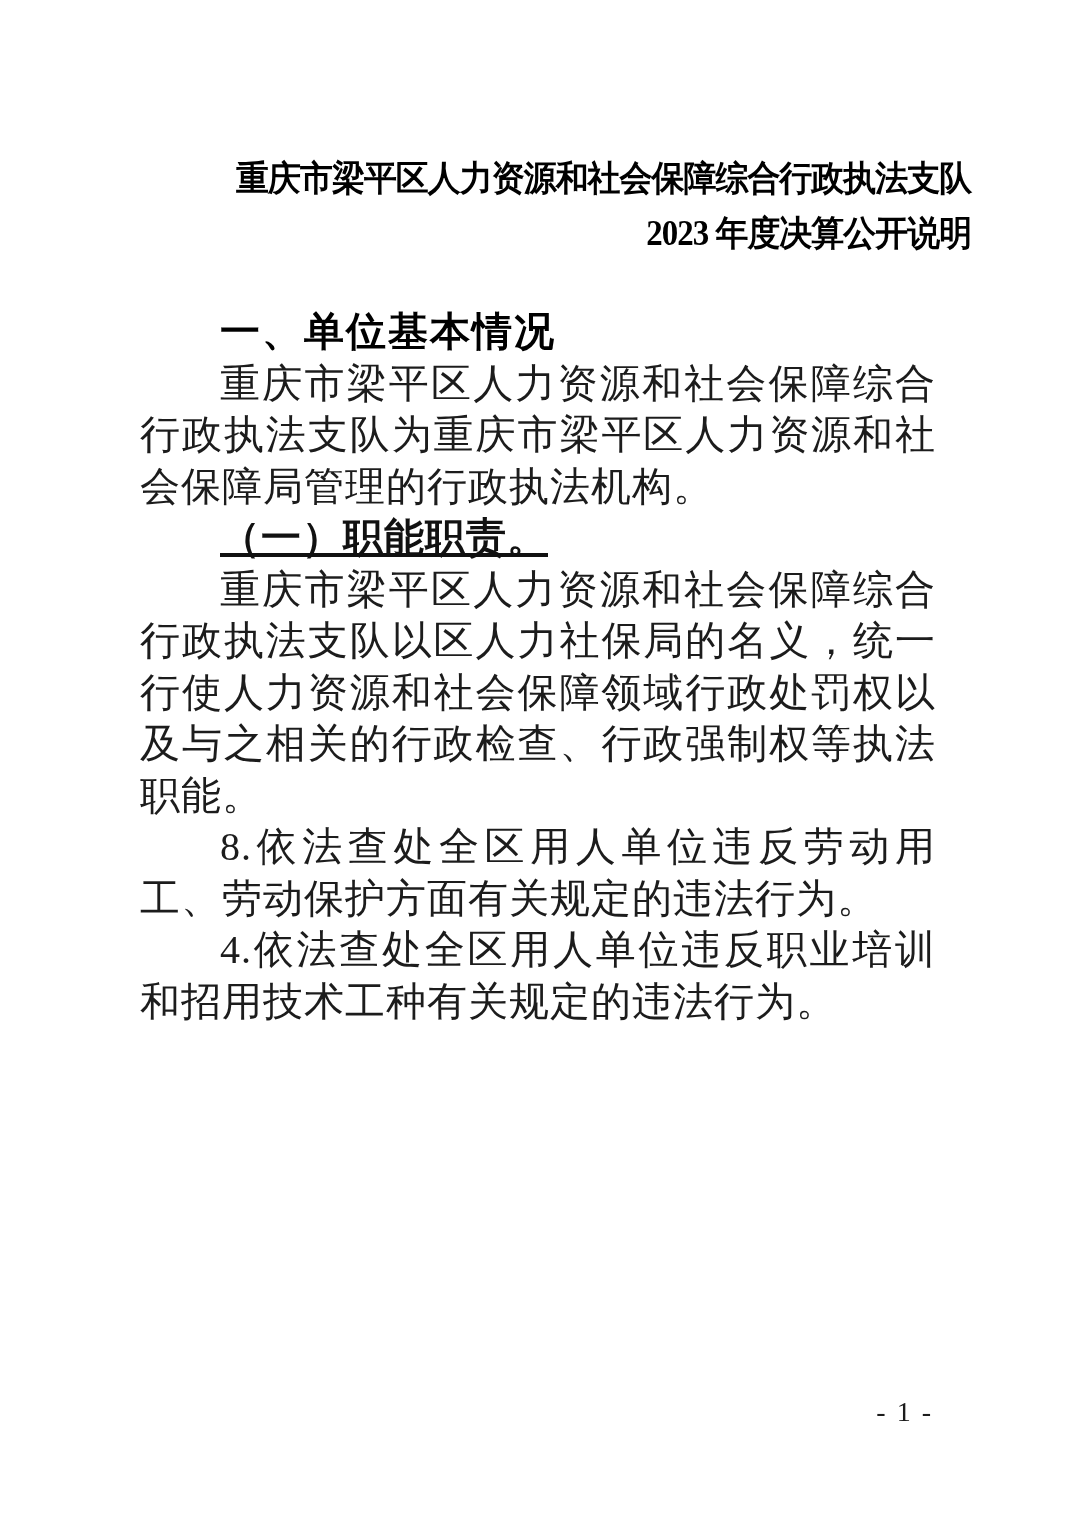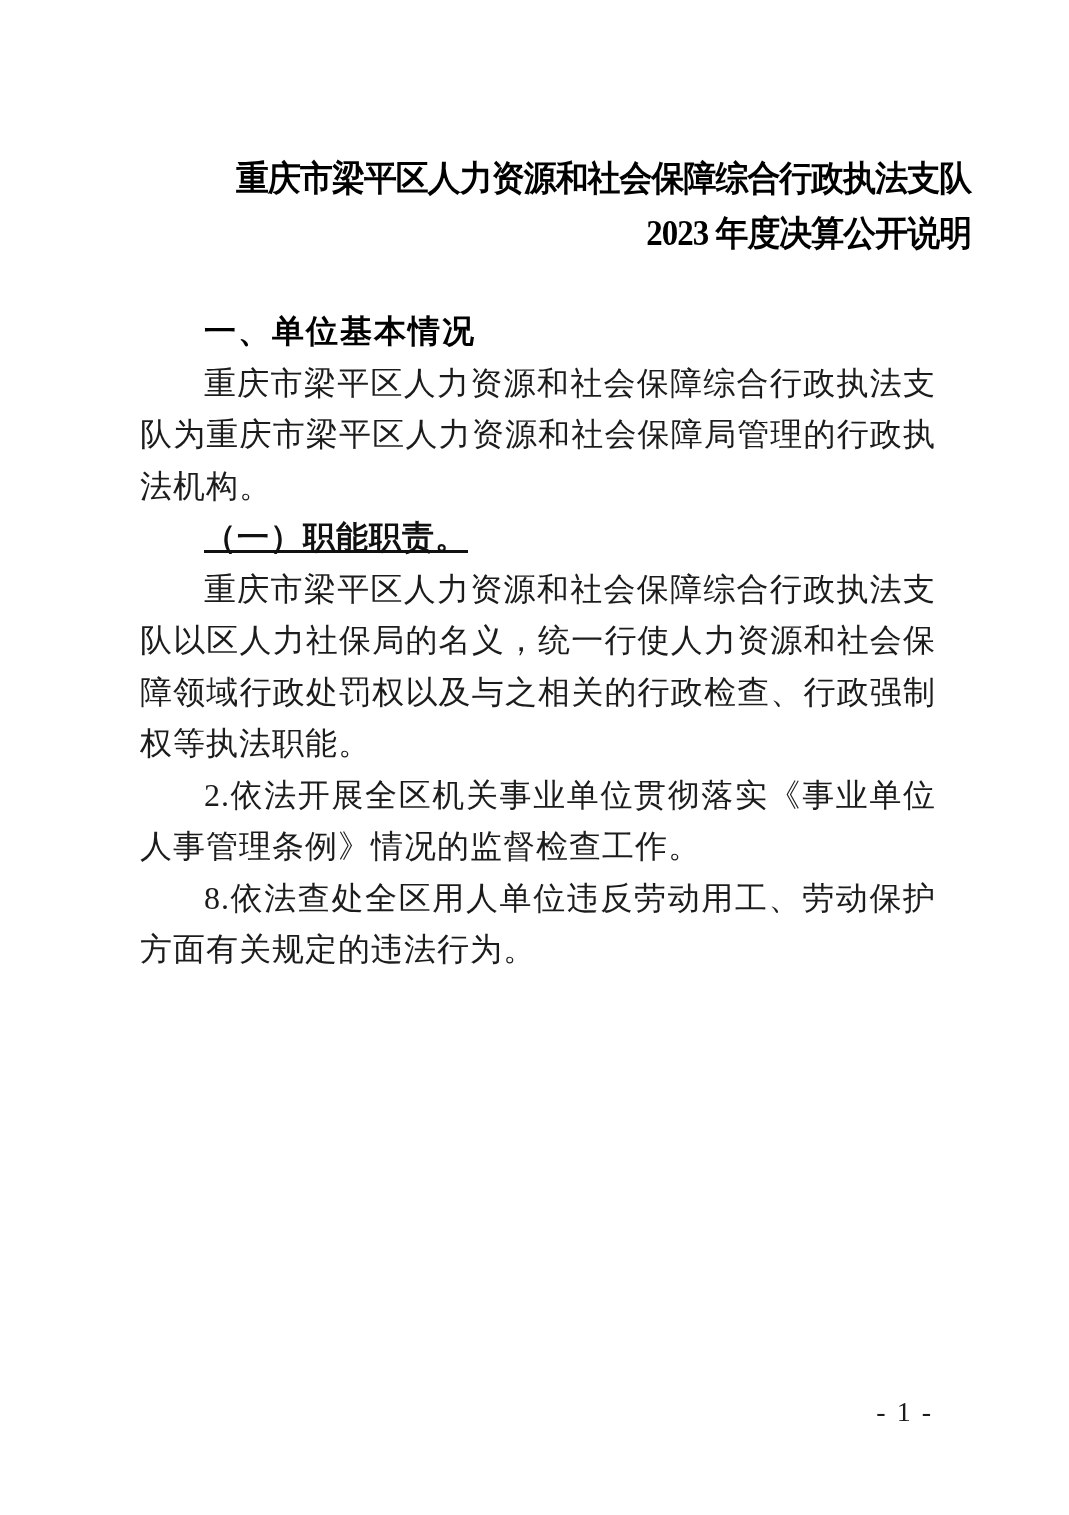--- a/index.html
+++ b/index.html
@@ -33,21 +33,21 @@
     display: block;
     transform: scaleX(0.94);
     transform-origin: center;
     white-space: nowrap;
   }
   .doc-body {
     position: absolute;
     top: 306px;
     left: 140px;
     width: 796px;
-    font-size: 32px;
+    font-size: 40px;
     line-height: 51.5px;
     text-align: justify;
     color: #1c1c1c;
     letter-spacing: 1px;
   }
   .doc-body p {
     margin: 0;
     padding: 0;
     text-indent: 2em;
   }
@@ -80,19 +80,19 @@
   <h1 class="doc-title">
     <span class="title-line">重庆市梁平区人力资源和社会保障综合行政执法支队</span>
     <span class="title-line">2023 年度决算公开说明</span>
   </h1>
 
   <div class="doc-body">
     <p class="heading-1">一、单位基本情况</p>
     <p>重庆市梁平区人力资源和社会保障综合行政执法支队为重庆市梁平区人力资源和社会保障局管理的行政执法机构。</p>
     <p class="heading-2">（一）职能职责。</p>
     <p>重庆市梁平区人力资源和社会保障综合行政执法支队以区人力社保局的名义，统一行使人力资源和社会保障领域行政处罚权以及与之相关的行政检查、行政强制权等执法职能。</p>
-    <p>2.依法开展全区机关事业单位贯彻落实《事业单位人事管理条例》情况的监督检查工作。</p>
     <p>8.依法查处全区用人单位违反劳动用工、劳动保护方面有关规定的违法行为。</p>
+    <p>4.依法查处全区用人单位违反职业培训和招用技术工种有关规定的违法行为。</p>
   </div>
 
   <div class="page-footer">- 1 -</div>
 
 </div>
 
 </body></html>

